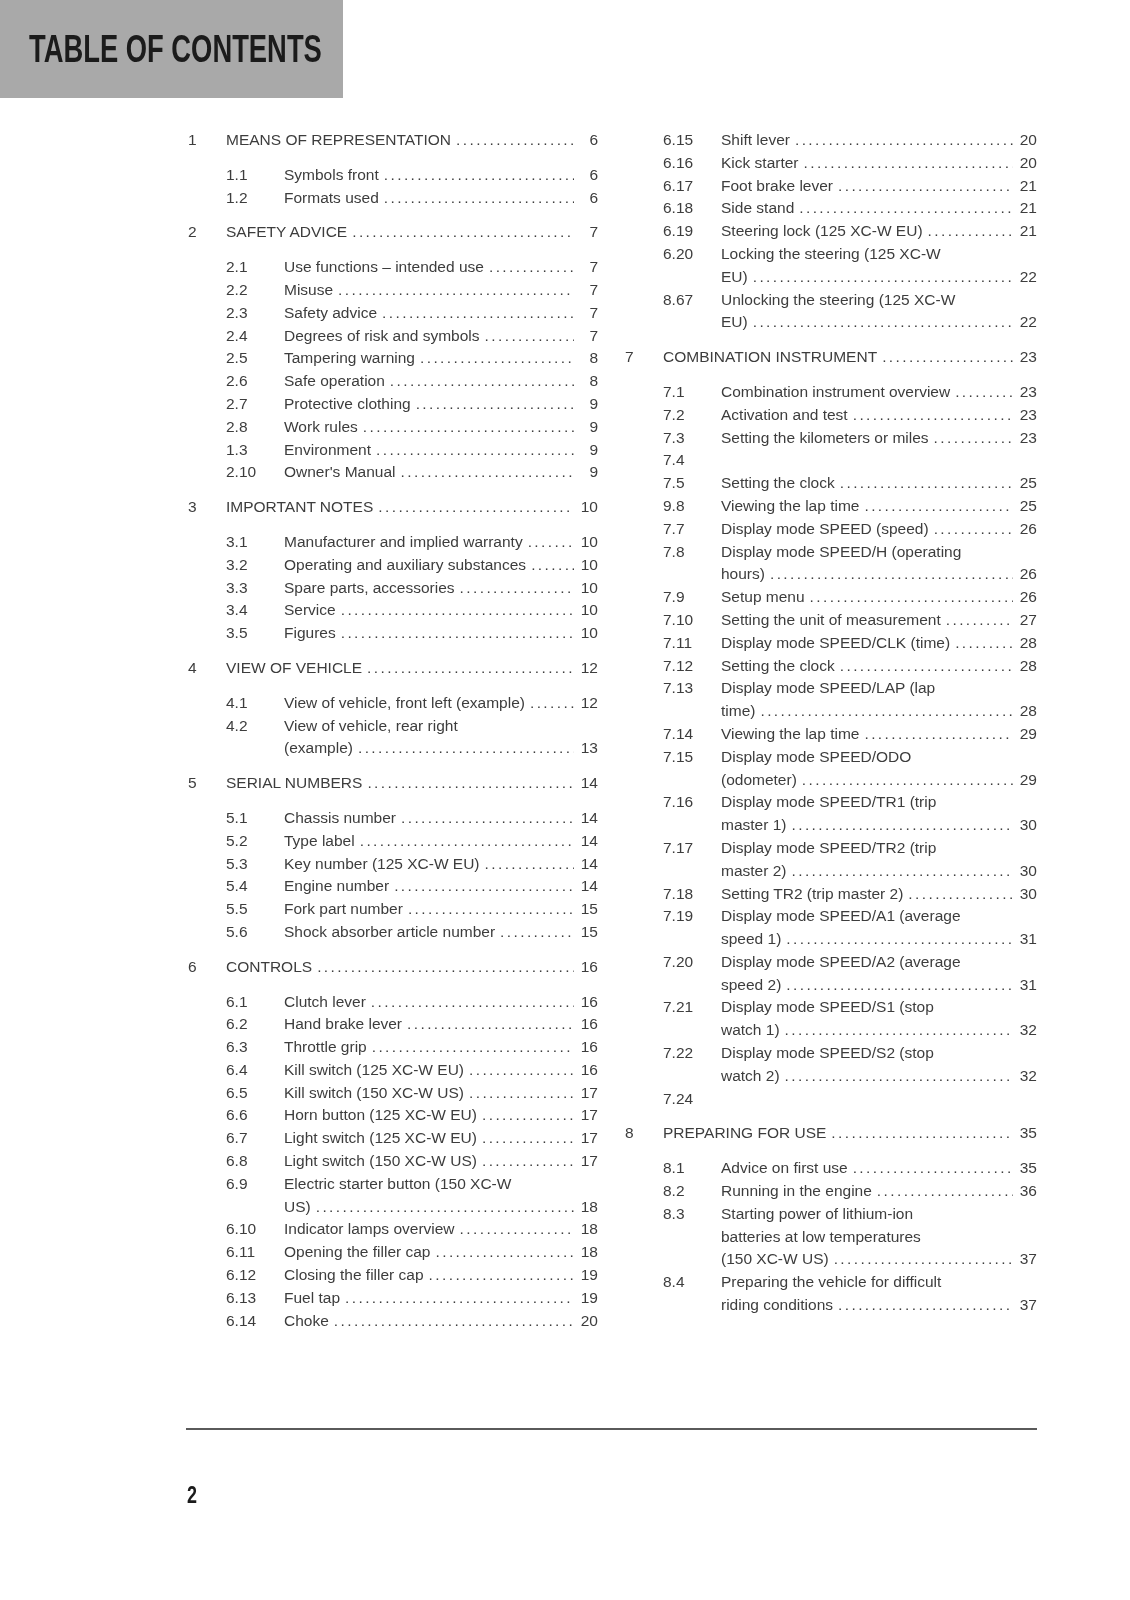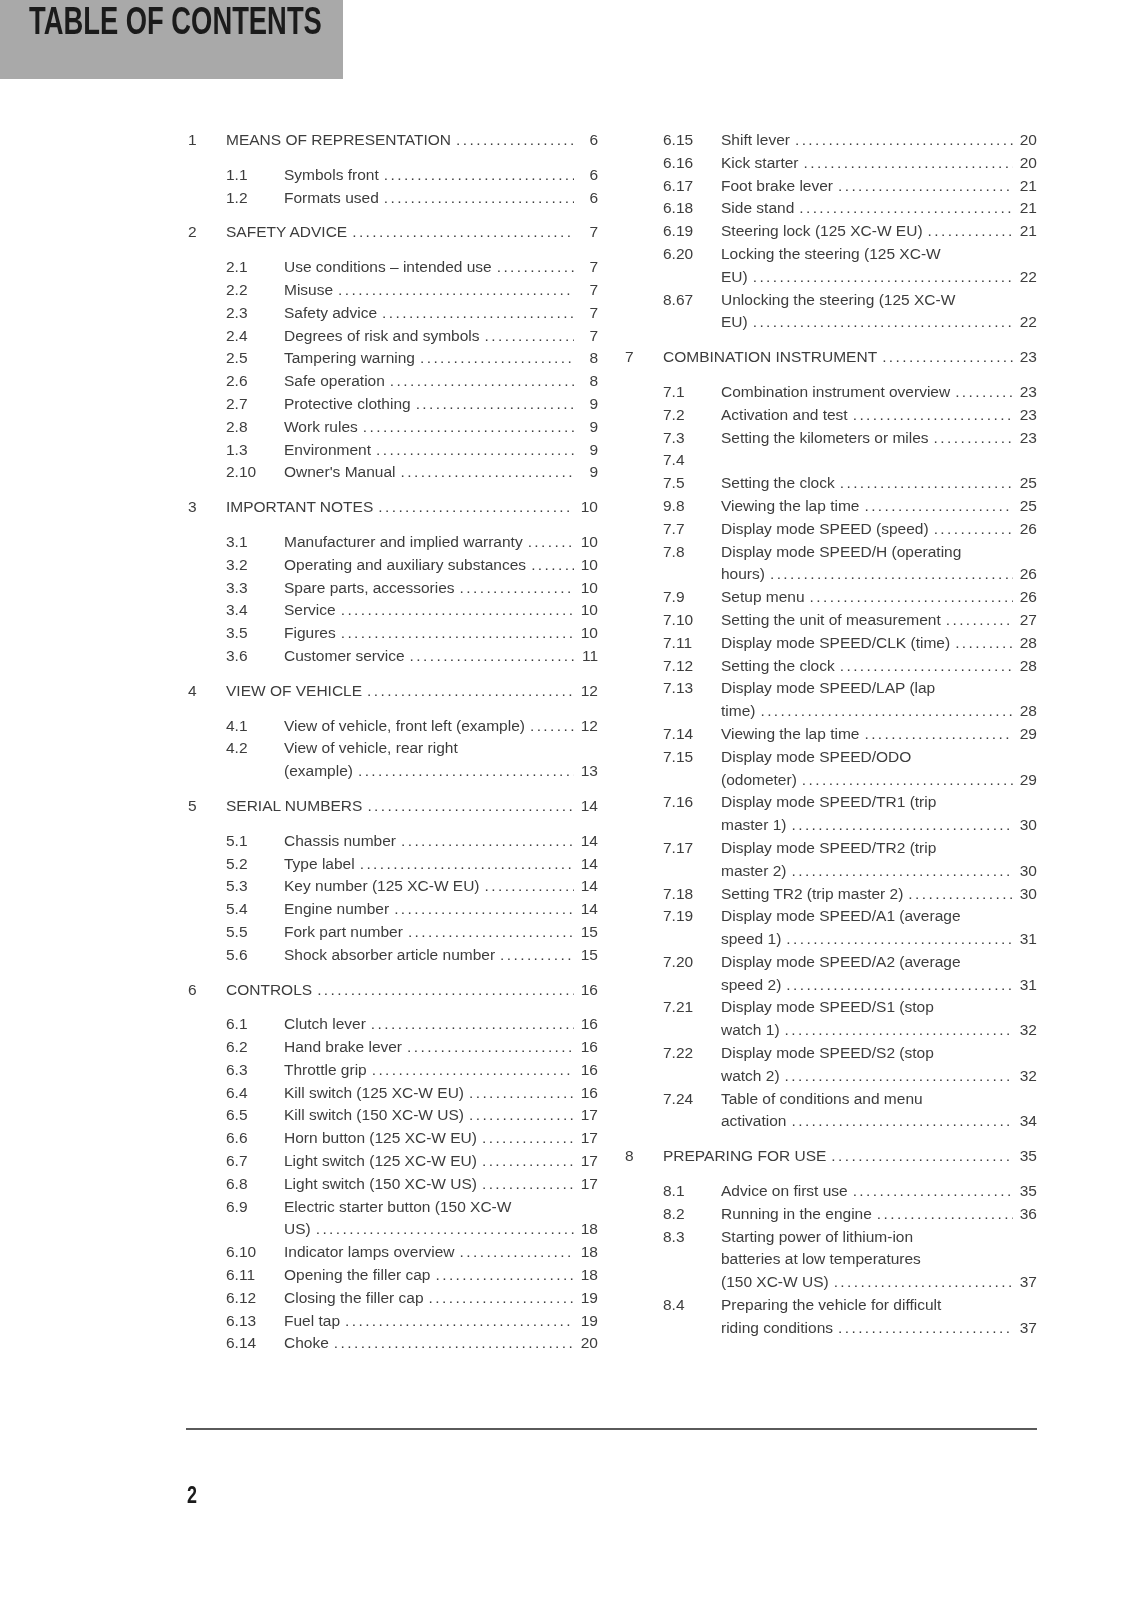--- a/index.html
+++ b/index.html
@@ -7,23 +7,23 @@
   body {
     width: 1130px; height: 1600px;
     background: #ffffff;
     font-family: "Liberation Sans", "DejaVu Sans", sans-serif;
     color: #3d3d3d;
     position: relative;
     overflow: hidden;
   }
   .header-band {
     position: absolute; left: 0; top: 0;
-    width: 343px; height: 79px;
+    width: 343px; height: 98px;
     background: #a9a9a9;
-    display: flex; align-items: flex-start;
+    display: flex; align-items: center;
   }
   .header-title {
     display: inline-block;
     margin-left: 29px;
     font-size: 38px; font-weight: 700;
     color: #1b1b1b;
     white-space: nowrap;
     transform: scaleX(0.72);
     transform-origin: 0 50%;
   }
@@ -113,21 +113,21 @@
               <span class="title">SAFETY ADVICE</span>
               <span class="dots"></span>
               <span class="pg">7</span>
             </div>
           </div>
         </div>
         <div class="entry lvl2">
           <span class="num">2.1</span>
           <div class="ebody">
             <div class="lastline">
-              <span class="title">Use conditions – intended use</span>
+              <span class="title">Use functions – intended use</span>
               <span class="dots"></span>
               <span class="pg">7</span>
             </div>
           </div>
         </div>
         <div class="entry lvl2">
           <span class="num">2.2</span>
           <div class="ebody">
             <div class="lastline">
               <span class="title">Misuse</span>
@@ -269,30 +269,20 @@
         <div class="entry lvl2">
           <span class="num">3.5</span>
           <div class="ebody">
             <div class="lastline">
               <span class="title">Figures</span>
               <span class="dots"></span>
               <span class="pg">10</span>
             </div>
           </div>
         </div>
-        <div class="entry lvl2">
-          <span class="num">3.6</span>
-          <div class="ebody">
-            <div class="lastline">
-              <span class="title">Customer service</span>
-              <span class="dots"></span>
-              <span class="pg">11</span>
-            </div>
-          </div>
-        </div>
         <div class="entry lvl1">
           <span class="num">4</span>
           <div class="ebody">
             <div class="lastline">
               <span class="title">VIEW OF VEHICLE</span>
               <span class="dots"></span>
               <span class="pg">12</span>
             </div>
           </div>
         </div>
@@ -839,28 +829,20 @@
             <div class="preline">Display mode SPEED/S2 (stop</div>
             <div class="lastline">
               <span class="title">watch 2)</span>
               <span class="dots"></span>
               <span class="pg">32</span>
             </div>
           </div>
         </div>
         <div class="entry lvl2">
           <span class="num">7.24</span>
-          <div class="ebody">
-            <div class="preline">Table of conditions and menu</div>
-            <div class="lastline">
-              <span class="title">activation</span>
-              <span class="dots"></span>
-              <span class="pg">34</span>
-            </div>
-          </div>
         </div>
         <div class="entry lvl1">
           <span class="num">8</span>
           <div class="ebody">
             <div class="lastline">
               <span class="title">PREPARING FOR USE</span>
               <span class="dots"></span>
               <span class="pg">35</span>
             </div>
           </div>

